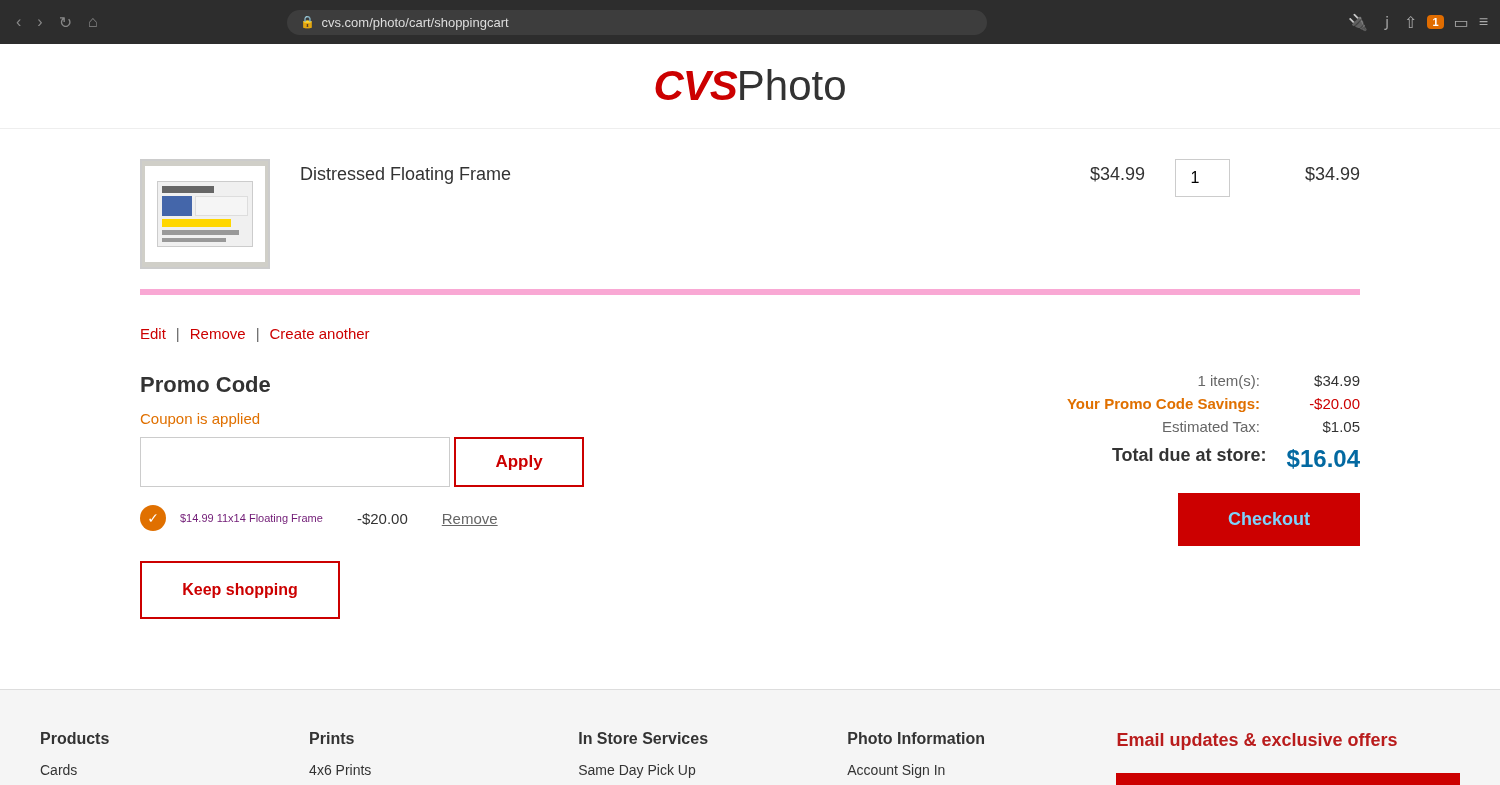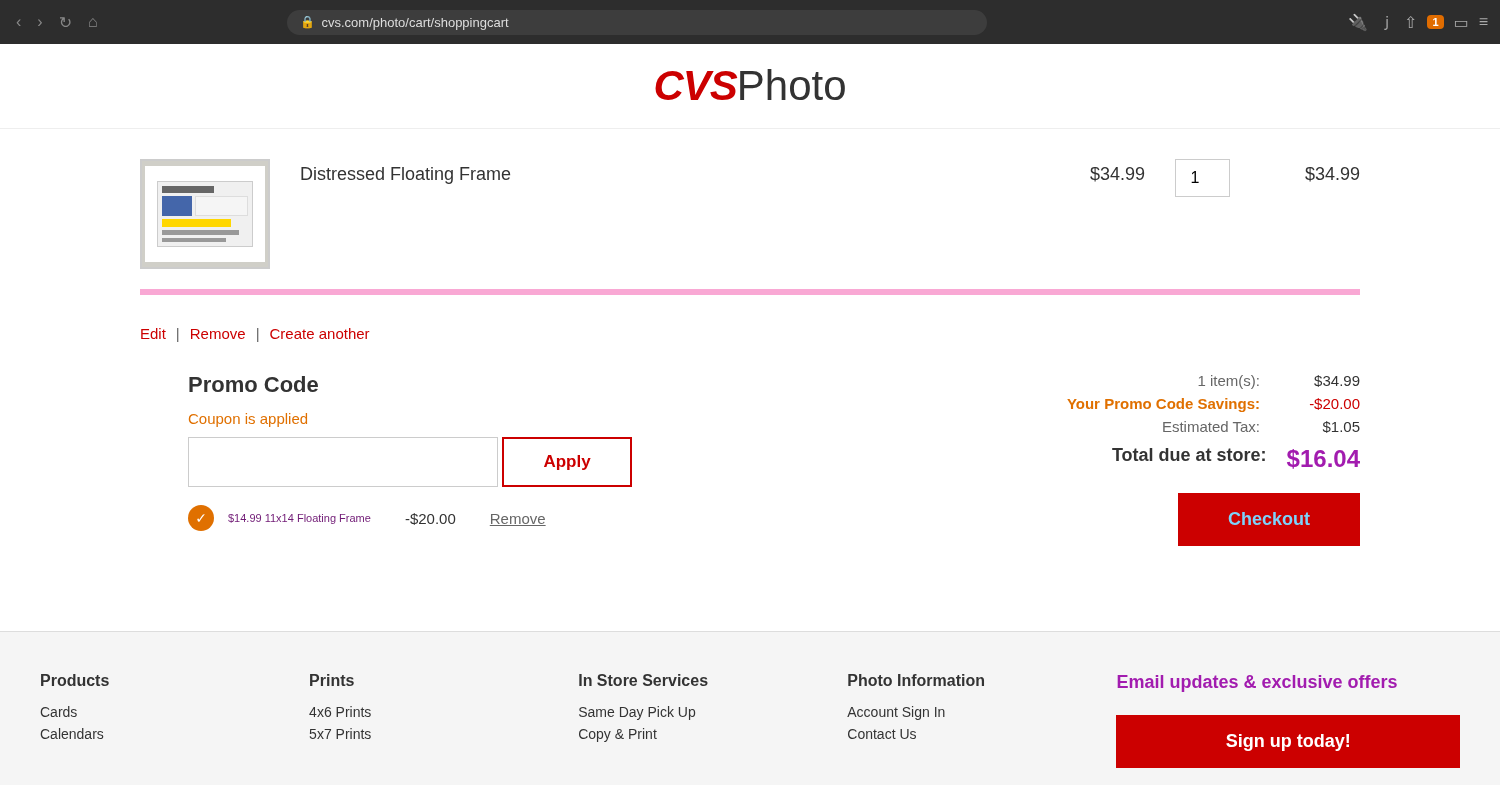--- a/index.html
+++ b/index.html
@@ -290,21 +290,21 @@
     .summary-value { color: #333; font-size: 15px; min-width: 80px; text-align: right; }
     .summary-value.accent { color: #cc0000; }
     .summary-total-row {
       display: flex;
       justify-content: flex-end;
       gap: 20px;
       margin-top: 10px;
       margin-bottom: 20px;
     }
     .summary-total-label { font-size: 18px; font-weight: bold; color: #333; }
-    .summary-total-value { font-size: 24px; font-weight: bold; color: #a21caf; }
+    .summary-total-value { font-size: 24px; font-weight: bold; color: #0369a1; }
     .checkout-btn {
       background: #cc0000;
       color: #7dd3fc;
       border: none;
       padding: 16px 50px;
       font-size: 18px;
       font-weight: bold;
       cursor: pointer;
       display: block;
       margin-left: auto;
@@ -333,21 +333,21 @@
       color: #333;
       font-size: 14px;
       text-decoration: none;
       margin-bottom: 6px;
       cursor: pointer;
     }
     .footer-email-col { flex: 1.5; }
     .footer-email-title {
       font-size: 18px;
       font-weight: bold;
-      color: #a21caf;
+      color: #b91c1c;
       margin-bottom: 22px;
     }
     .sign-up-btn {
       background: #cc0000;
       color: white;
       border: none;
       width: 100%;
       padding: 16px;
       font-size: 18px;
       font-weight: bold;
@@ -412,39 +412,42 @@
       </div>
 
       <div class="item-actions">
         <a class="action-link">Edit</a>
         <span class="action-separator">|</span>
         <a class="action-link">Remove</a>
         <span class="action-separator">|</span>
         <a class="action-link">Create another</a>
       </div>
 
-      <div style="display:flex; justify-content:space-between; align-items:flex-start; gap:37px;margin-left:48px;">
+      <div style="display:flex; justify-content:space-between; align-items:flex-start; gap:37px;">
 
         <div style="flex:1;">
 
           <div class="promo-section">
             <div class="promo-title">Promo Code</div>
             <div class="coupon-applied">Coupon is applied</div>
             <div class="promo-input-row">
               <input class="promo-input" type="text" style="">
               <button class="apply-btn">Apply</button>
             </div>
             <div class="promo-applied-row">
               <div class="checkmark-icon">✓</div>
               <span class="promo-desc">$14.99 11x14 Floating Frame</span>
               <span class="promo-discount">-$20.00</span>
               <span class="promo-remove">Remove</span>
             </div>
           </div>
 
+          <div class="bottom-row">
+            <button class="keep-shopping-btn">Keep shopping</button>
+          </div>
         </div>
 
         <div style="min-width: 420px;">
           <div class="order-summary">
             <div class="summary-row">
               <span class="summary-label">1 item(s):</span>
               <span class="summary-value">$34.99</span>
             </div>
             <div class="summary-row">
               <span class="summary-label accent">Your Promo Code Savings:</span>

